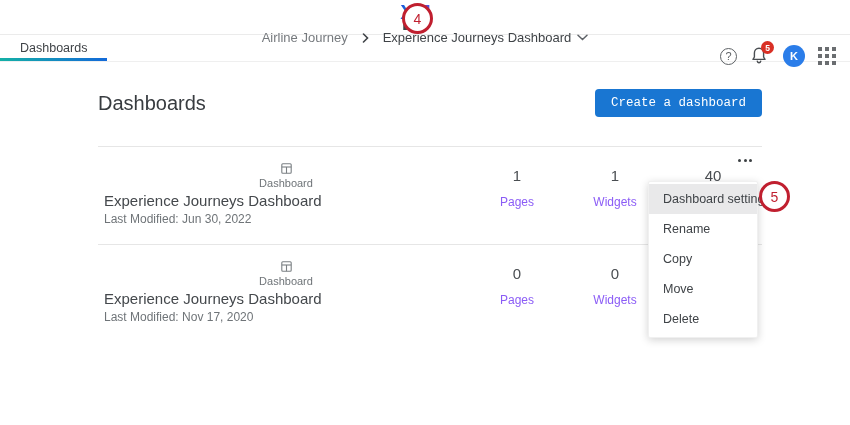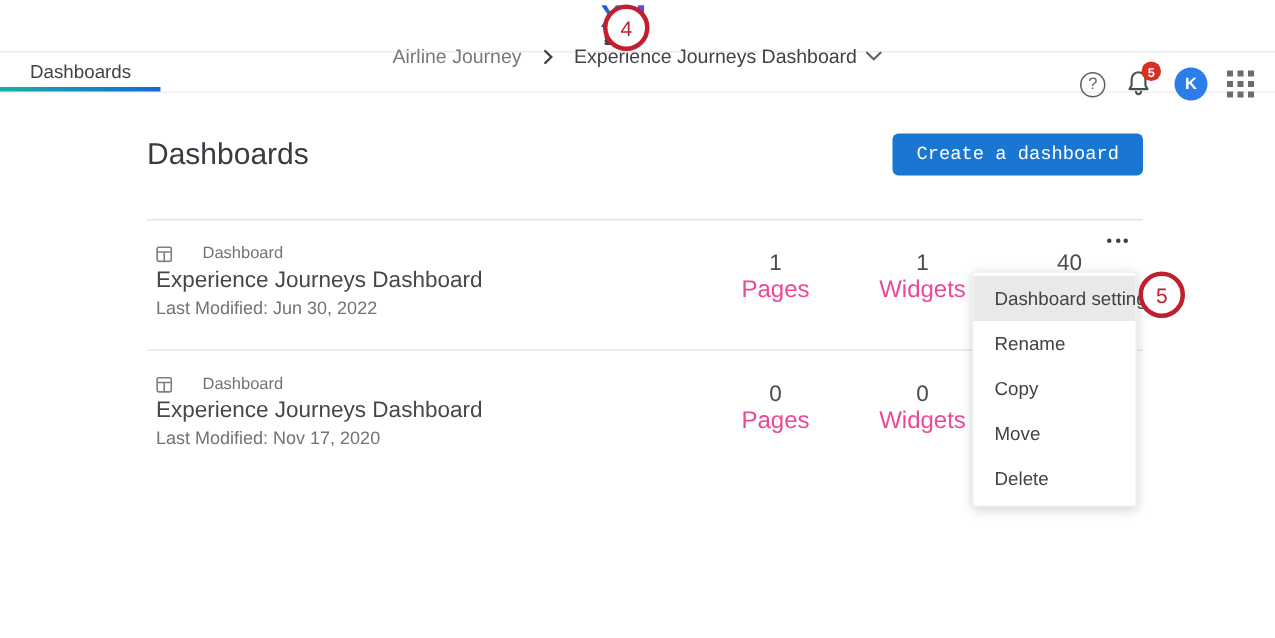--- a/index.html
+++ b/index.html
@@ -37,26 +37,26 @@
     background:linear-gradient(90deg,#14b0a6 0%,#1369d9 100%); }
   .content { position:relative; margin:0 88px 0 98px; }
   .page-header { display:flex; align-items:center; justify-content:space-between; margin-top:27px; }
   .page-title { font-size:20px; font-weight:500; color:#383c40; }
   .create-btn { background:#1976d2; color:#fff; border:none; border-radius:4px;
     font-size:12.5px; font-family:Liberation Mono, monospace; padding:7px 16px; cursor:pointer; }
   .list { margin-top:29px; }
   .row { position:relative; border-top:1px solid #e6e6e6; display:flex; align-items:flex-start;
     padding:16px 0 18px 6px; min-height:87px; }
   .row-info { flex:1; }
-  .row-meta { display:flex; align-items:center; gap:20px; font-size:11px; color:#6f7478; }
+  .row-meta { display:flex; align-items:center; gap:3px; font-size:11px; color:#6f7478;flex-direction:column; }
   .row-title { font-size:15px; color:#44484c; margin-top:3px; cursor:pointer; }
   .row-modified { font-size:12px; color:#6f7478; margin-top:3px; }
   .stat { width:98px; text-align:center; margin-top:4px; }
   .stat .num { font-size:15px; color:#4a4e52; }
-  .stat .lbl { font-size:16px; color:#ec4899; margin-top:1px; }
+  .stat .lbl { font-size:12px; color:#8b5cf6; margin-top:11px; }
   .kebab { position:absolute; top:8px; right:6px; display:flex; gap:2.5px; padding:4px; cursor:pointer; }
   .kebab i { width:3px; height:3px; border-radius:50%; background:#3c4043; }
   .context-menu { position:absolute; left:648px; top:181px; width:110px; background:#fff;
     border:1px solid #f0f0f0; box-shadow:0 2px 8px rgba(0,0,0,0.18); border-radius:2px;
     padding:2px 0 3px 0; z-index:20; }
   .menu-item { height:30px; line-height:30px; padding-left:14px; font-size:12.5px;
     color:#3f4347; cursor:pointer; white-space:nowrap; }
   .menu-item.highlighted { background:#e9e9ea; }
   .ann { position:absolute; width:31px; height:31px; border:3px solid #c01f2f; border-radius:50%;
     background:#fff; color:#c01f2f; font-size:14px; font-weight:500;

